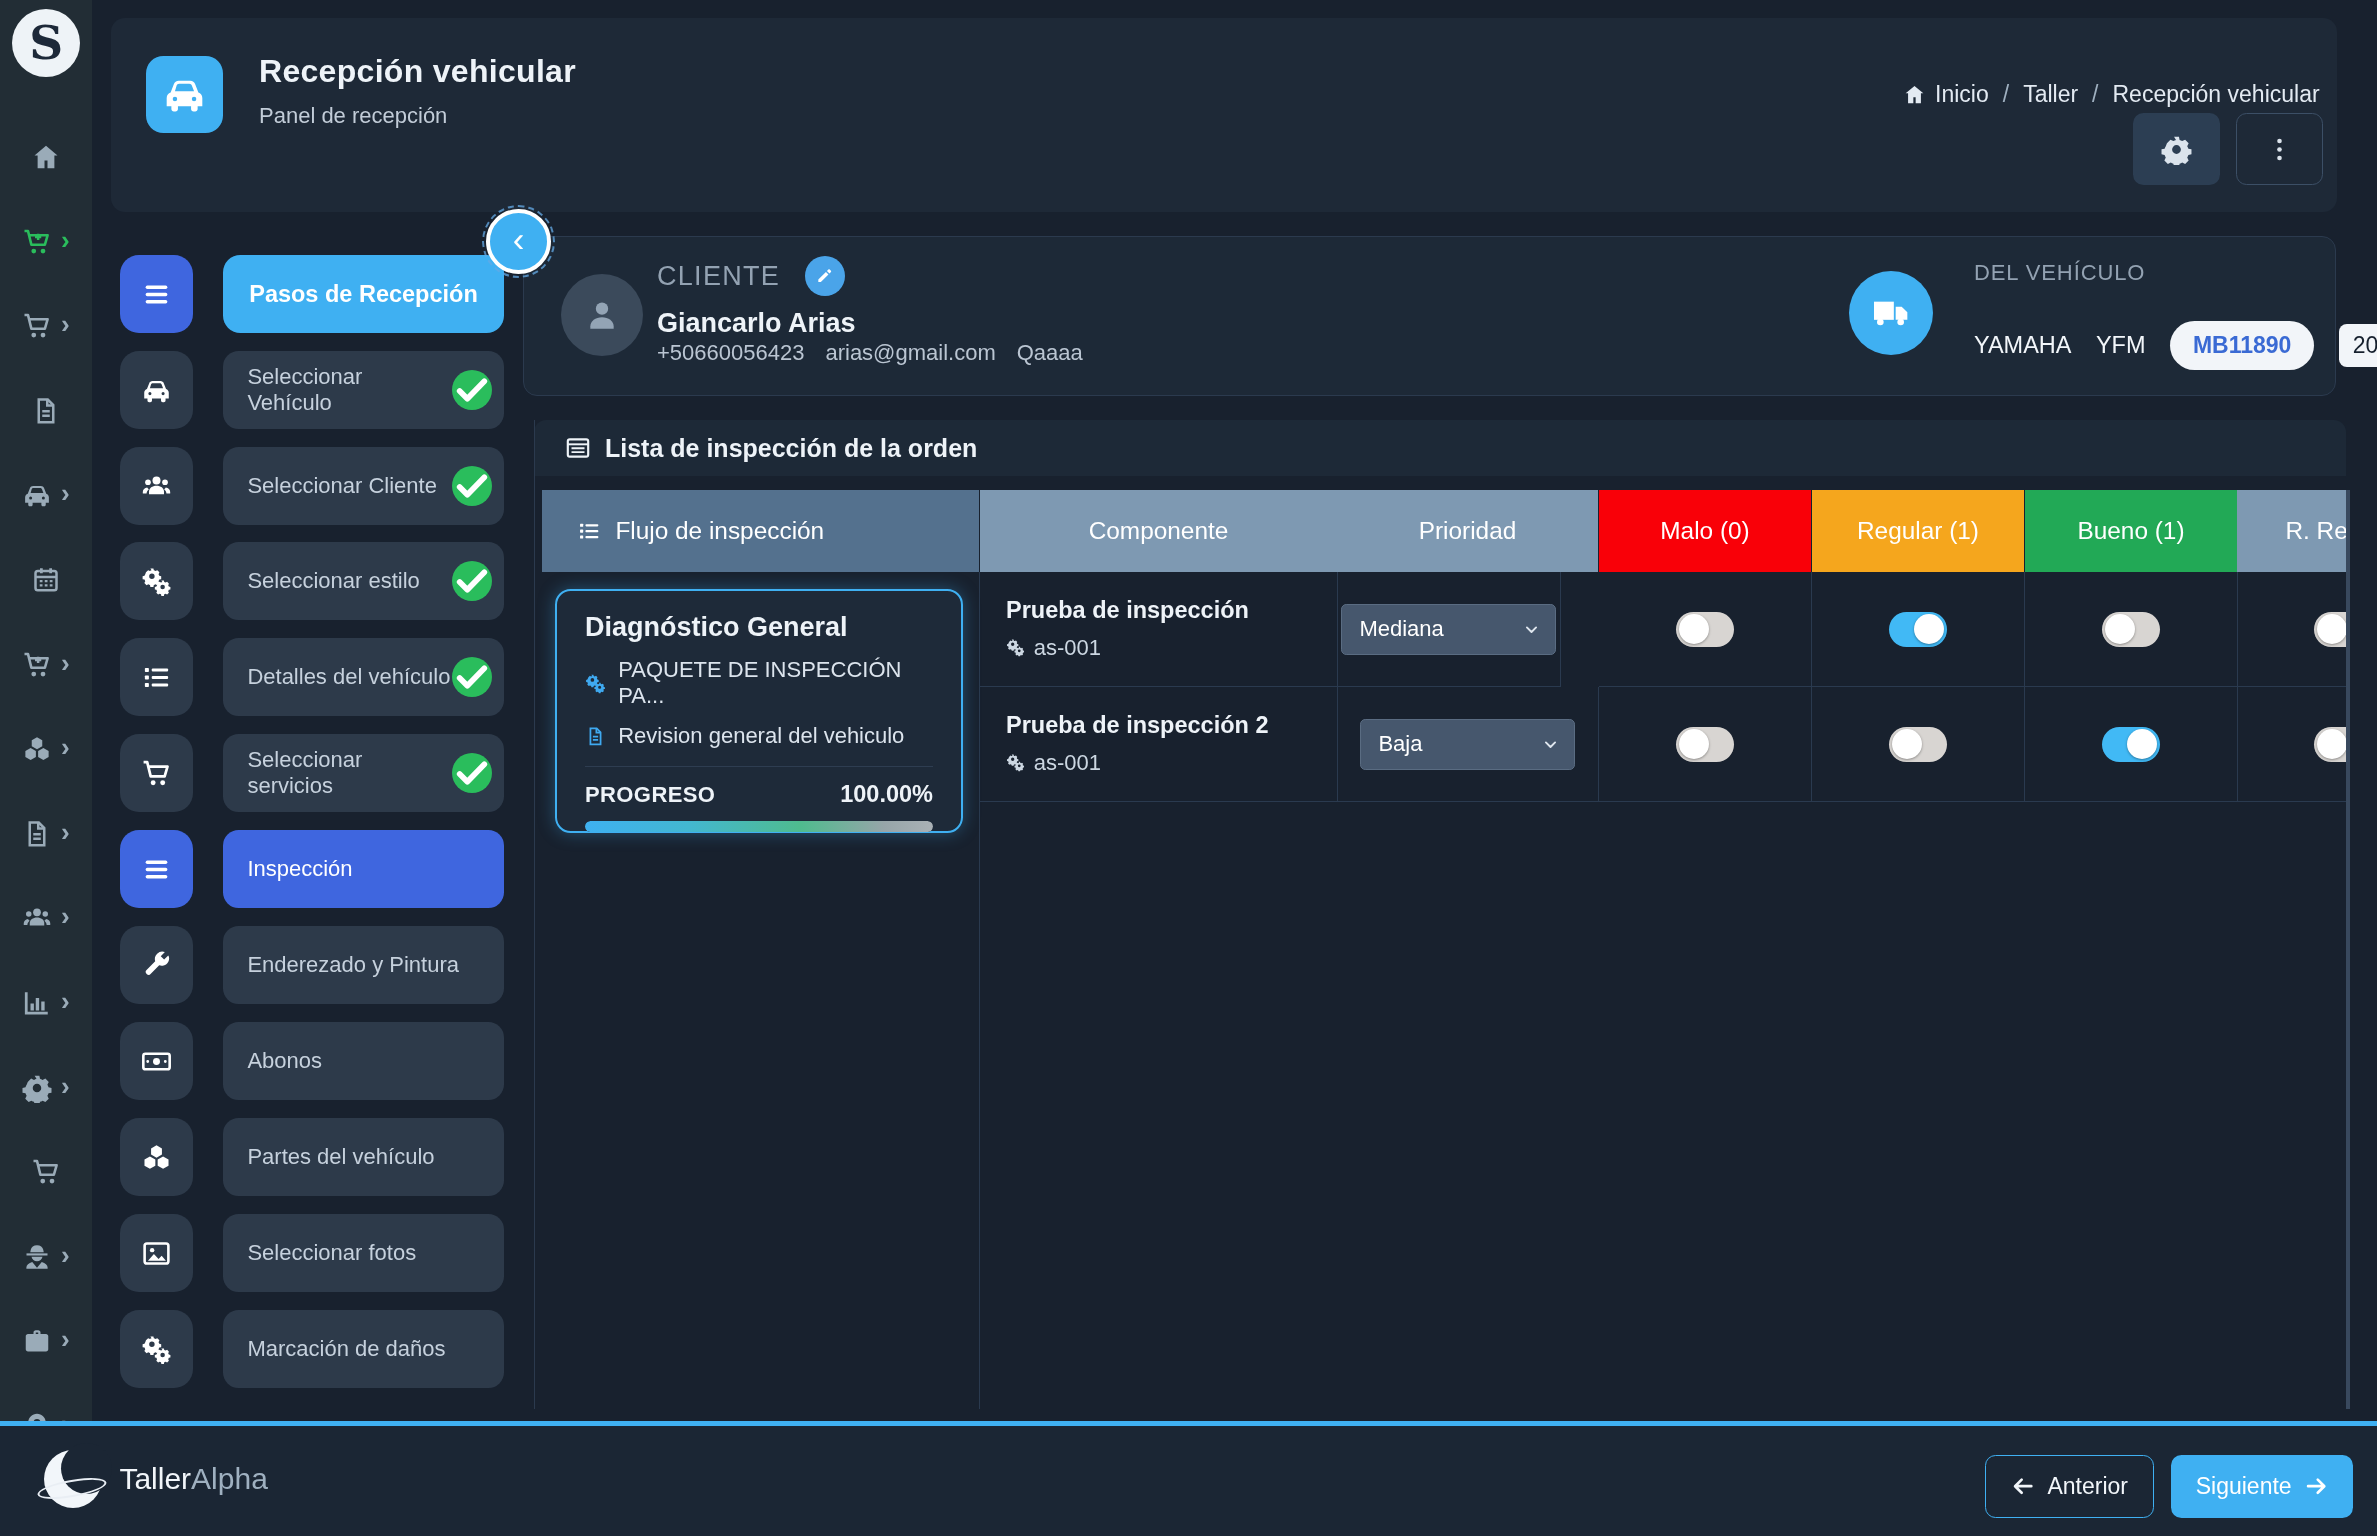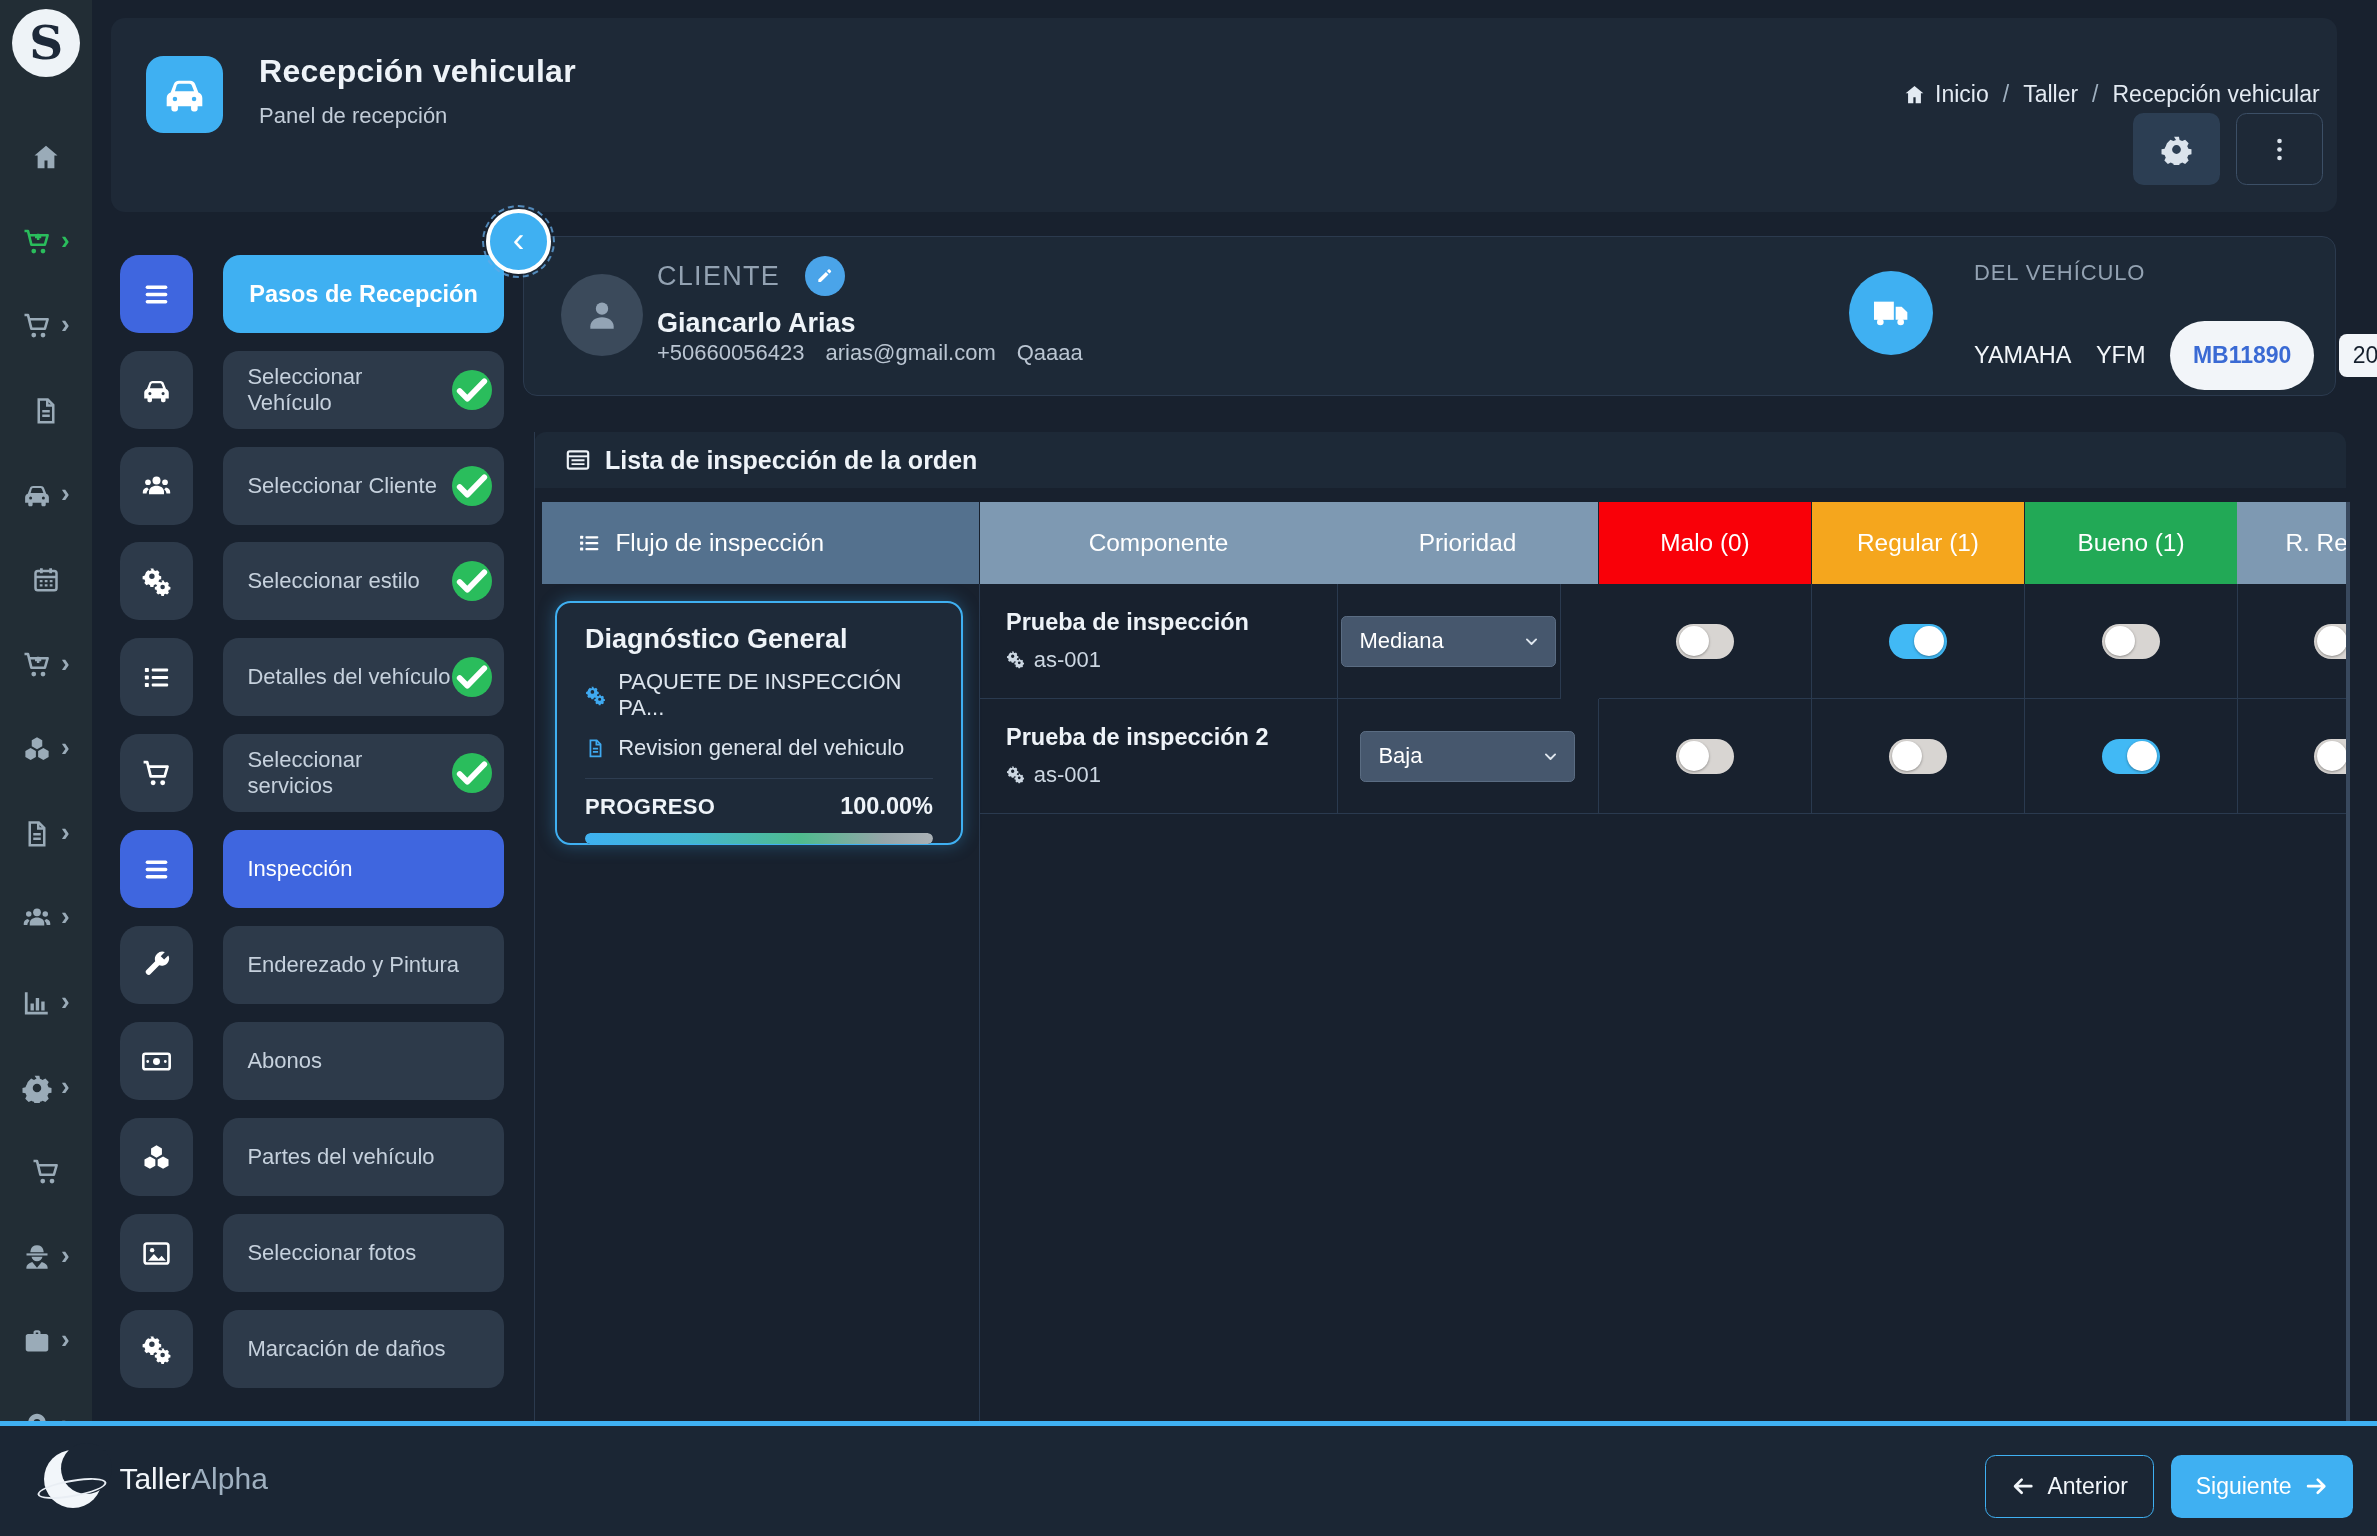--- a/index.html
+++ b/index.html
@@ -60,25 +60,25 @@
   #client-label-row { position:absolute; left:133px; top:19px; display:flex; align-items:center; gap:24.4px; }
   #client-label { font-size:27px; color:#93a2b2; letter-spacing:1.3px; }
   #client-edit { width:40px; height:40px; border-radius:50%; background:#4aa4e9; border:none; color:#fff; font-size:17.4px;
     display:flex; align-items:center; justify-content:center; cursor:pointer; }
   #client-name { position:absolute; left:133px; top:63px; font-size:27px; font-weight:bold;margin-top:8px; }
   #client-contact { position:absolute; left:133px; top:103px; display:flex; gap:21px; font-size:22px; color:#bac5d2; }
   #vehicle-avatar { position:absolute; left:1325px; top:34px; width:84px; height:84px; border-radius:50%; background:#3fb0f2;
     color:#fff; font-size:40px; display:flex; align-items:center; justify-content:center; }
   #vehicle-label { position:absolute; left:1450px; top:23px; font-size:22px; color:#93a2b2; letter-spacing:0.9px; }
   #vehicle-row { position:absolute; left:1450px; top:84px; display:flex; align-items:center; gap:24.4px; font-size:23.5px; color:#f2f6fa; }
-  #vehicle-plate { background:#f2f5f9; color:#3a6ad4; font-weight:bold; padding:21px 23px; border-radius:871px; font-size:23px; }
+  #vehicle-plate { background:#f2f5f9; color:#3a6ad4; font-weight:bold; padding:11px 23px; border-radius:871px; font-size:23px; }
   #vehicle-year { background:#f2f5f9; color:#16202e; padding:7.8px 14px; border-radius:7.8px; font-size:23px; }
 
   
-  #inspection { position:absolute; left:534px; top:432px; width:1844px; height:989px; z-index:1; }
+  #inspection { position:absolute; left:534px; top:420px; width:1844px; height:989px; z-index:1; }
   #insp-title-bar { position:absolute; left:0; top:0; width:1812px; height:56px; background:#1d2937; border-radius:12.2px 12.2px 0 0;
     display:flex; align-items:center; gap:14px; padding-left:31px; font-size:25px; font-weight:bold; }
   #insp-title-bar .ic { font-size:26px; }
   #table-clip { position:absolute; left:0; top:0; width:1812px; height:989px; overflow:hidden; border-left:0.9px solid #2b3a4e; }
   .th { position:absolute; top:70px; height:82px; display:flex; align-items:center; justify-content:center; font-weight:normal;
     font-size:24.4px; color:#fff; border-right:1.7px solid #18212e; }
   .th.first { justify-content:flex-start; padding-left:35px; gap:14px; }
   .cell { position:absolute; border-right:0.9px solid #2a3a4f; border-bottom:0.9px solid #2a3a4f; display:flex; align-items:center; }
   .comp-cell { flex-direction:column; align-items:flex-start; justify-content:center; gap:10.5px; padding-left:26px; }
   .comp-name { font-size:23.5px; font-weight:bold; }

